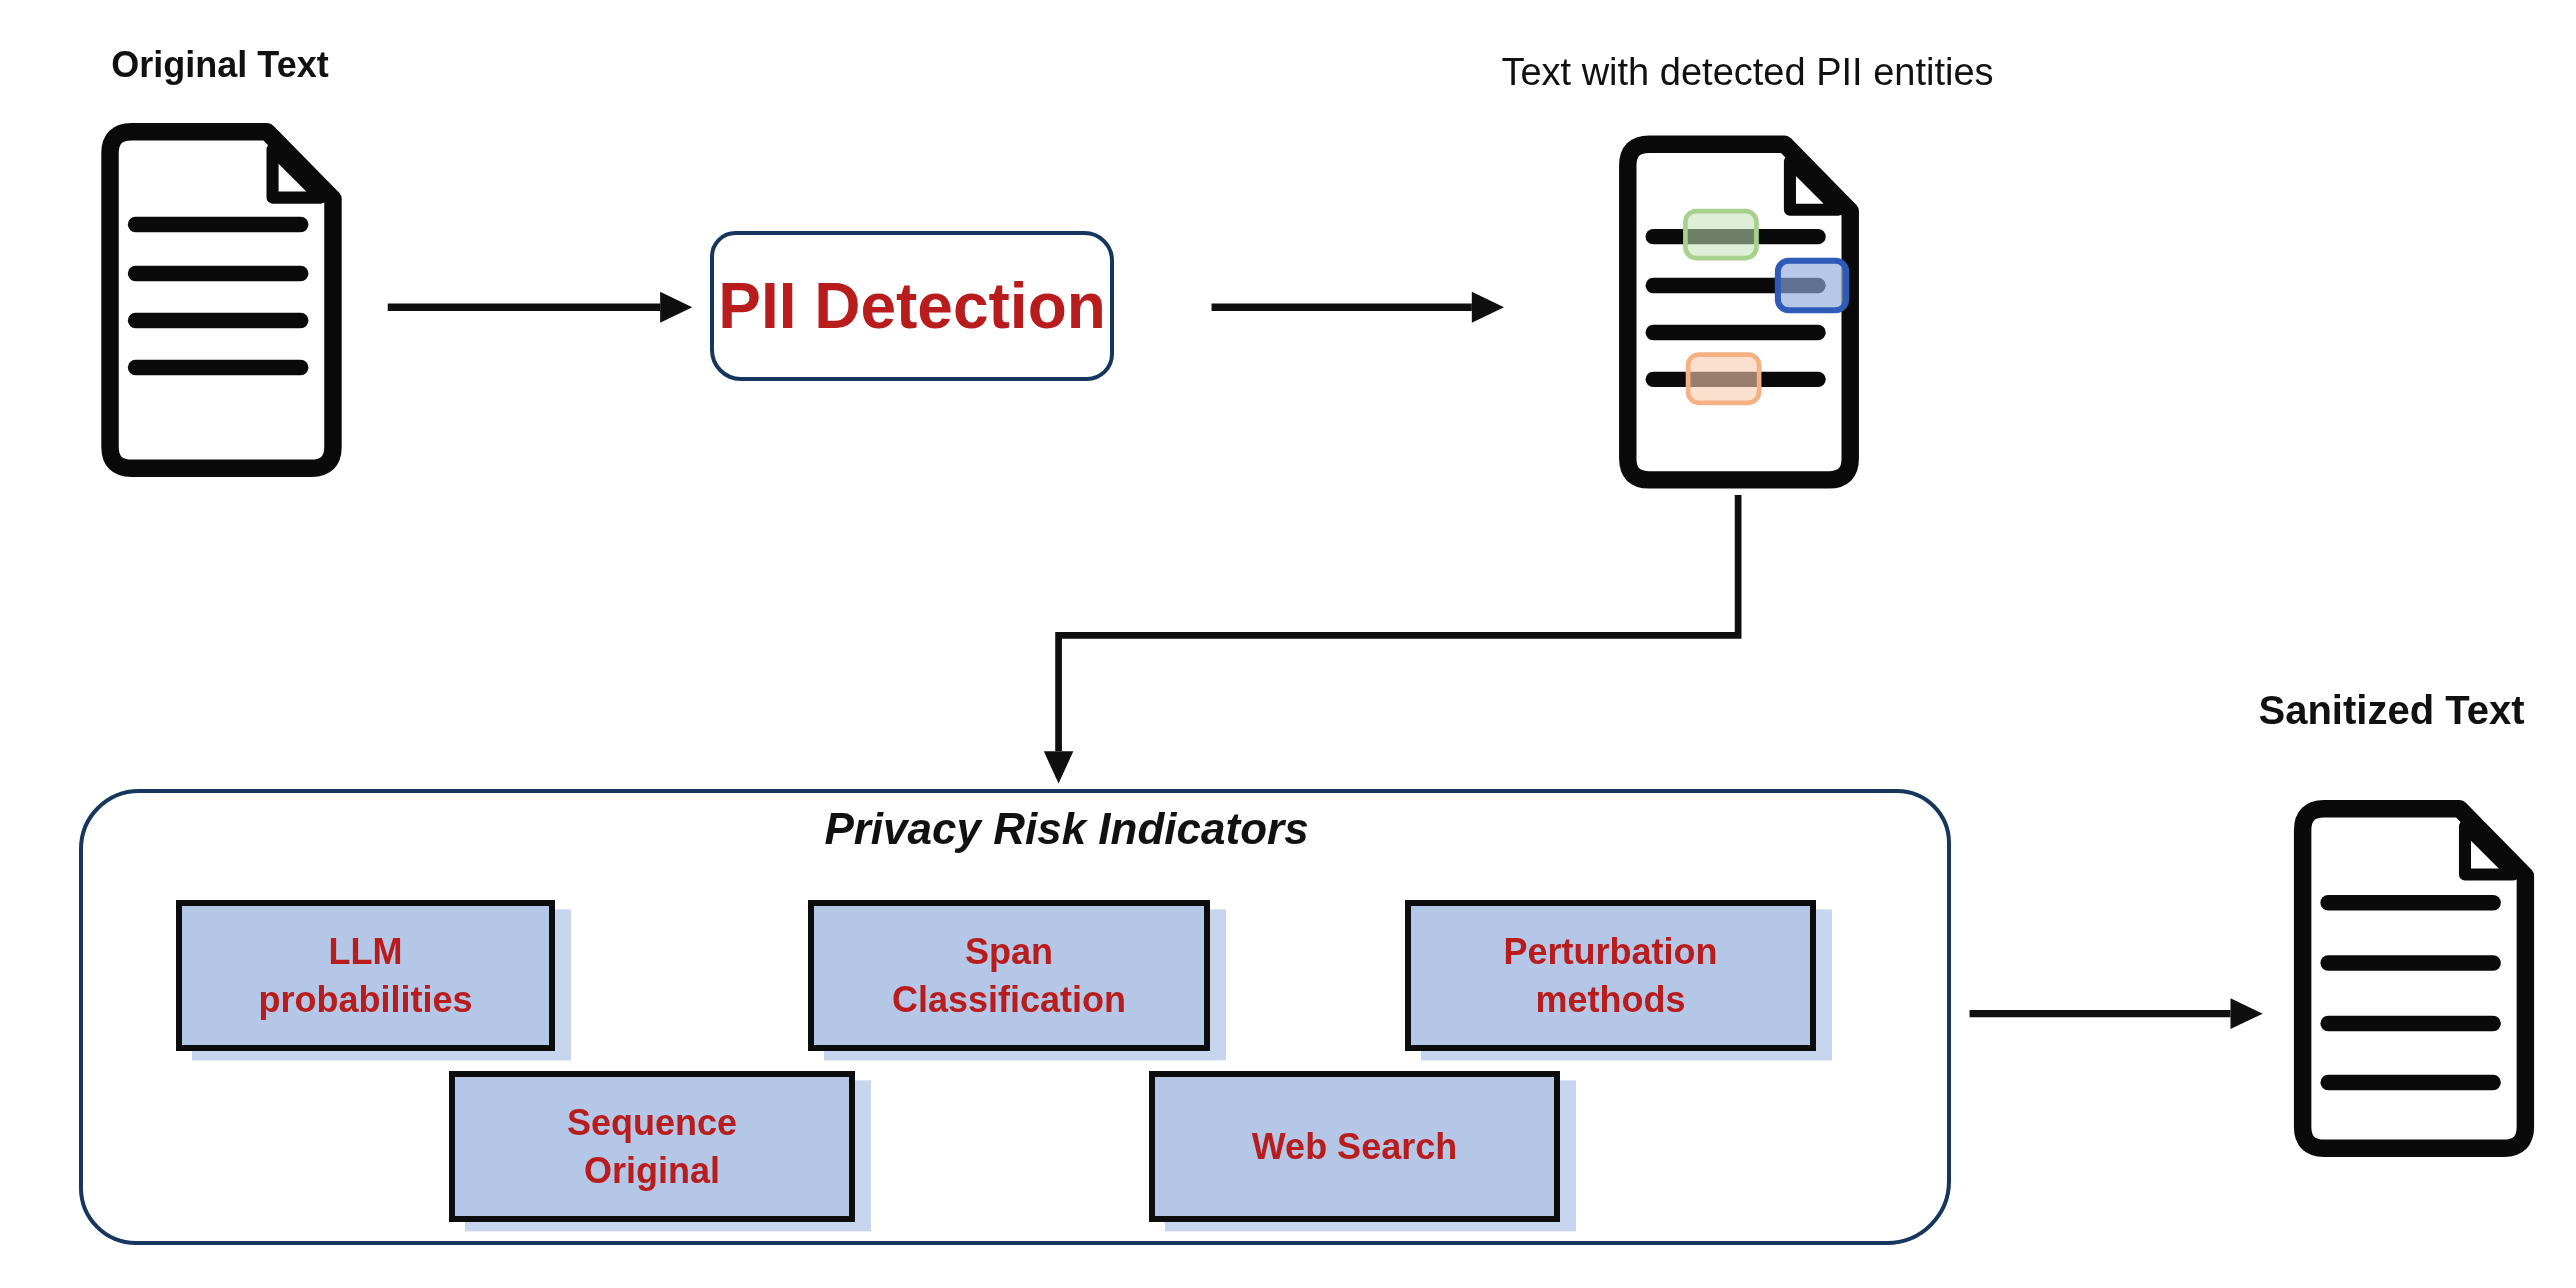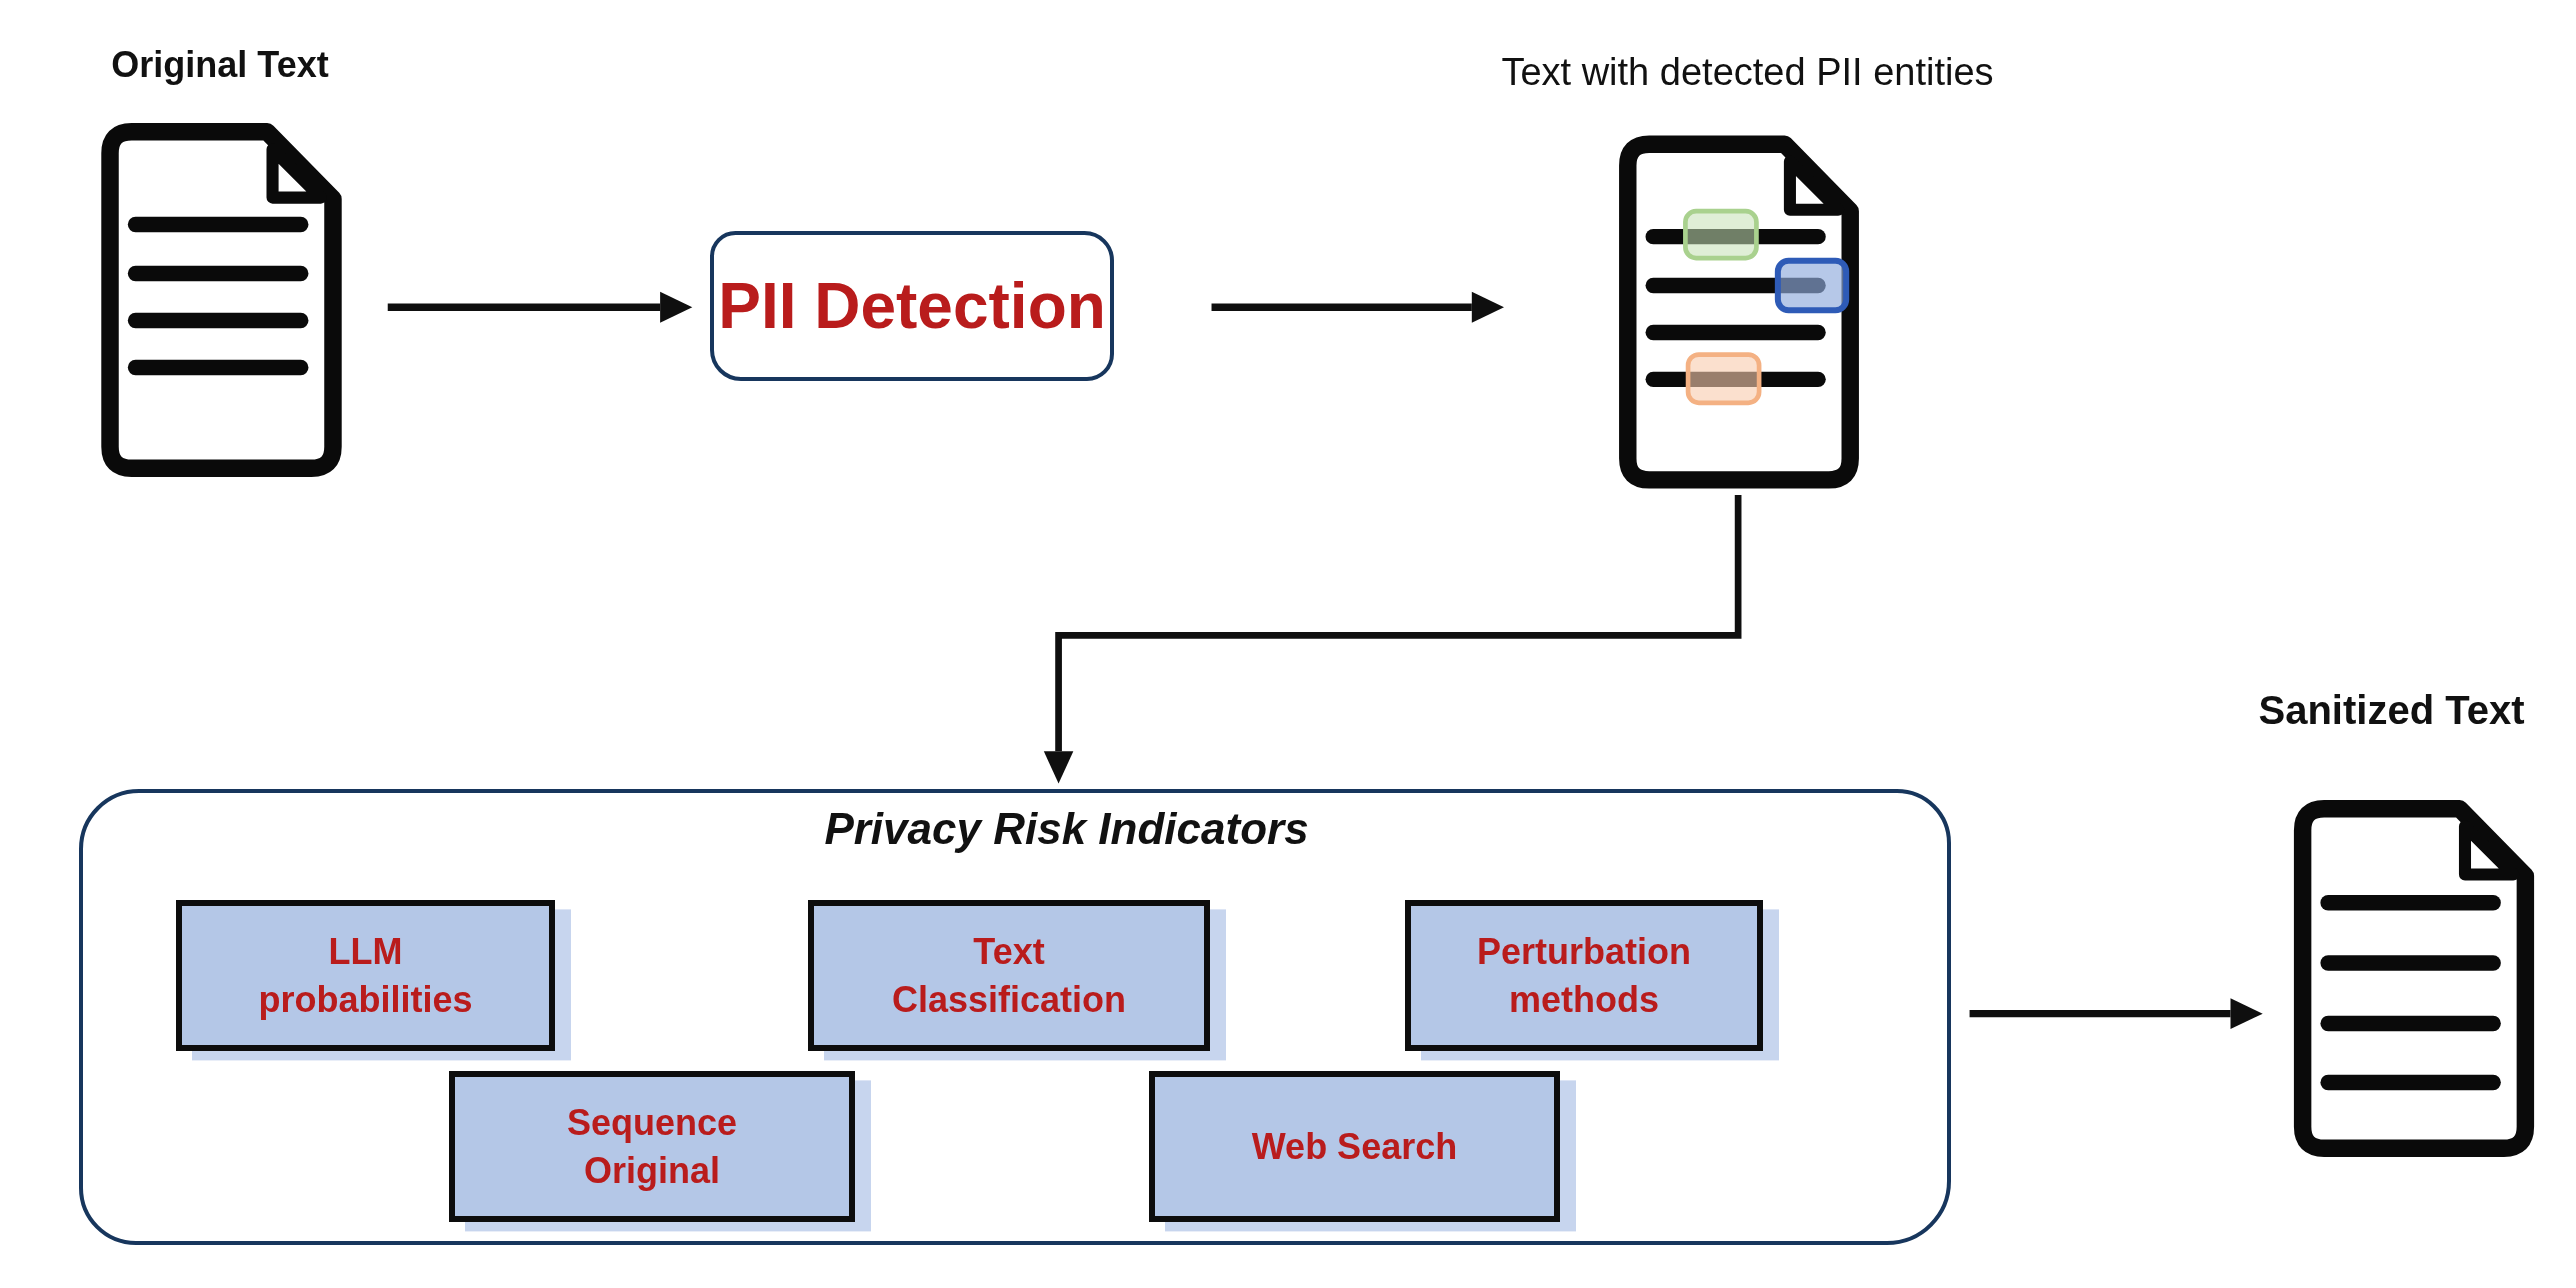--- a/index.html
+++ b/index.html
@@ -76,21 +76,21 @@
     box-shadow: 16px 9.4px 0 0 #c7d5ee;
     display: flex; align-items: center; justify-content: center;
     text-align: center;
     font-size: 36px; font-weight: 700; line-height: 1.32;
     color: #b91c1c;
     white-space: pre-line;
     box-sizing: border-box;
   }
   #box-llm  { left: 176px;  top: 900px; width: 379px; height: 151px; }
   #box-span { left: 808px; top: 900px; width: 402px; height: 151px; }
-  #box-pert { left: 1405px; top: 900px; width: 358px; height: 151px; }
+  #box-pert { left: 1405px; top: 900px; width: 411px; height: 151px; }
   #box-seq  { left: 449px;  top: 1071px; width: 406px; height: 151px; }
   #box-web  { left: 1149px; top: 1071px; width: 411px; height: 151px; }
 
   .doc-body { fill: #ffffff; stroke: #0a0a0a; stroke-width: 26; stroke-linejoin: round; }
   .doc-fold { fill: #ffffff; stroke: #0a0a0a; stroke-width: 18; stroke-linejoin: round; }
   .doc-line { stroke: #0a0a0a; stroke-width: 23; stroke-linecap: round; }
   .conn     { stroke: #0f0f0f; fill: none; }
   .conn-head { fill: #0f0f0f; stroke: none; }
 </style>
 </head>
@@ -145,21 +145,21 @@
   </svg>
 
   <div id="indicators-container"></div>
   <div id="indicators-title">Privacy Risk Indicators</div>
 
   <div class="ind-box" id="box-llm">
     <span>LLM
 probabilities</span>
   </div>
   <div class="ind-box" id="box-span">
-    <span>Text
+    <span>Span
 Classification</span>
   </div>
   <div class="ind-box" id="box-pert">
     <span>Perturbation
 methods</span>
   </div>
   <div class="ind-box" id="box-seq">
     <span>Sequence
 Original</span>
   </div>

